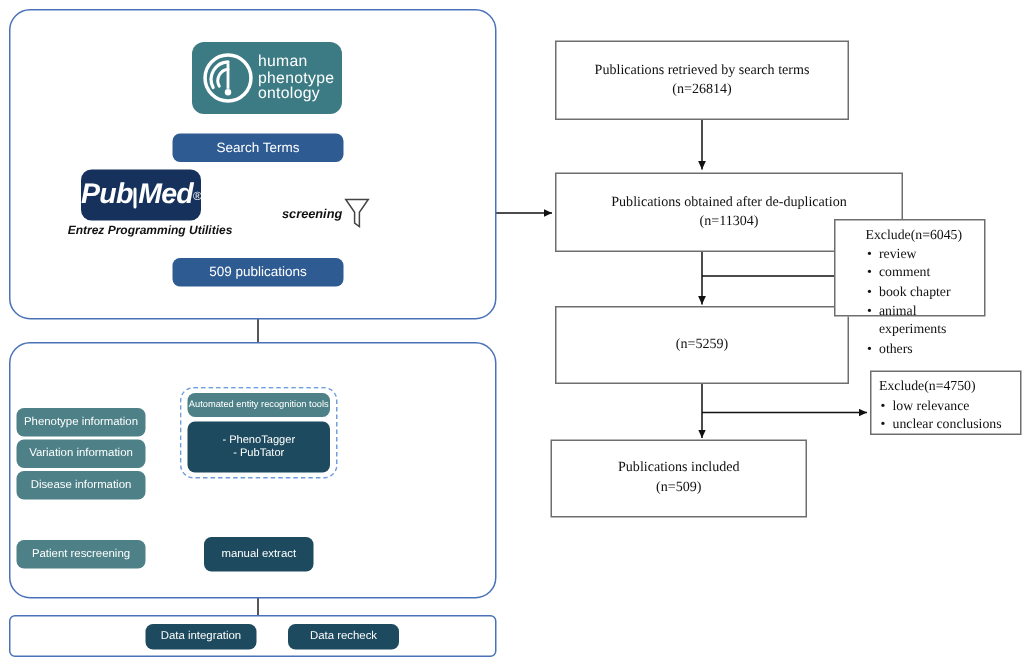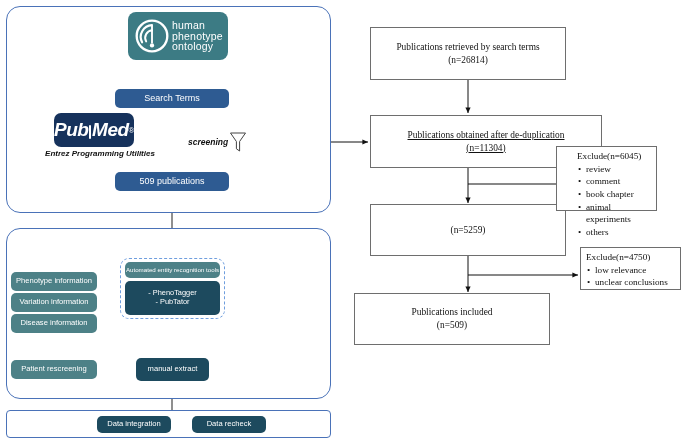--- a/index.html
+++ b/index.html
@@ -154,21 +154,21 @@
 
     <line x1="468" y1="80" x2="468" y2="113" stroke="#111" stroke-width="1" marker-end="url(#ah)"></line>
     <line x1="468" y1="168" x2="468" y2="203" stroke="#111" stroke-width="1" marker-end="url(#ah)"></line>
     <line x1="468" y1="184" x2="578" y2="184" stroke="#111" stroke-width="1" marker-end="url(#ah)"></line>
     <line x1="468" y1="256" x2="468" y2="292" stroke="#111" stroke-width="1" marker-end="url(#ah)"></line>
     <line x1="468" y1="275" x2="578" y2="275" stroke="#111" stroke-width="1" marker-end="url(#ah)"></line>
   </svg>
 
   <div class="abs panel" style="left:6px;top:6px;width:325px;height:207px;"></div>
 
-  <div class="abs hpo" style="left:128px;top:12px;width:100px;height:48px;">
+  <div class="abs hpo" style="left:128px;top:28px;width:100px;height:48px;">
     <div class="hpo-mark">
       <svg viewBox="0 0 40 40" width="36" height="36">
         <circle cx="20" cy="20" r="17" fill="none" stroke="#ffffff" stroke-width="2.6"></circle>
         <path d="M9 27 A13 13 0 0 1 20 8" fill="none" stroke="#ffffff" stroke-width="2.4" stroke-linecap="round"></path>
         <path d="M13.5 26 A8.5 8.5 0 0 1 20 13.5" fill="none" stroke="#ffffff" stroke-width="2.2" stroke-linecap="round"></path>
         <line x1="20" y1="9" x2="20" y2="28" stroke="#ffffff" stroke-width="2.1"></line>
         <circle cx="20" cy="30.5" r="2.4" fill="#ffffff"></circle>
       </svg>
     </div>
     <div class="hpo-text">
@@ -217,34 +217,34 @@
   <div class="abs pill pill-darkteal" style="left:49px;top:416px;width:74px;height:17px;font-size:7.6px;margin-left:48px;">Data integration</div>
   <div class="abs pill pill-darkteal" style="left:192px;top:416px;width:74px;height:17px;font-size:7.6px;">Data recheck</div>
 
   <div class="abs rect" style="left:370px;top:27px;width:196px;height:53px;">
     <div>
       <div>Publications retrieved by search terms</div>
       <div>(n=26814)</div>
     </div>
   </div>
 
-  <div class="abs rect" style="left:370px;top:115px;width:232px;height:53px;text-decoration:underline;">
+  <div class="abs rect" style="left:370px;top:115px;width:232px;height:53px;">
     <div>
       <div>Publications obtained after de-duplication</div>
       <div>(n=11304)</div>
     </div>
   </div>
 
   <div class="abs rect" style="left:370px;top:204px;width:196px;height:52px;">
     <div>
       <div>(n=5259)</div>
     </div>
   </div>
 
-  <div class="abs rect" style="left:354px;top:293px;width:196px;height:52px;">
+  <div class="abs rect" style="left:367px;top:293px;width:171px;height:52px;">
     <div>
       <div>Publications included</div>
       <div>(n=509)</div>
     </div>
   </div>
 
   <div class="abs rect-left" style="left:556px;top:146px;width:101px;height:65px;padding-left:20px;">
     <div>Exclude(n=6045)</div>
     <ul>
       <li>review</li>

